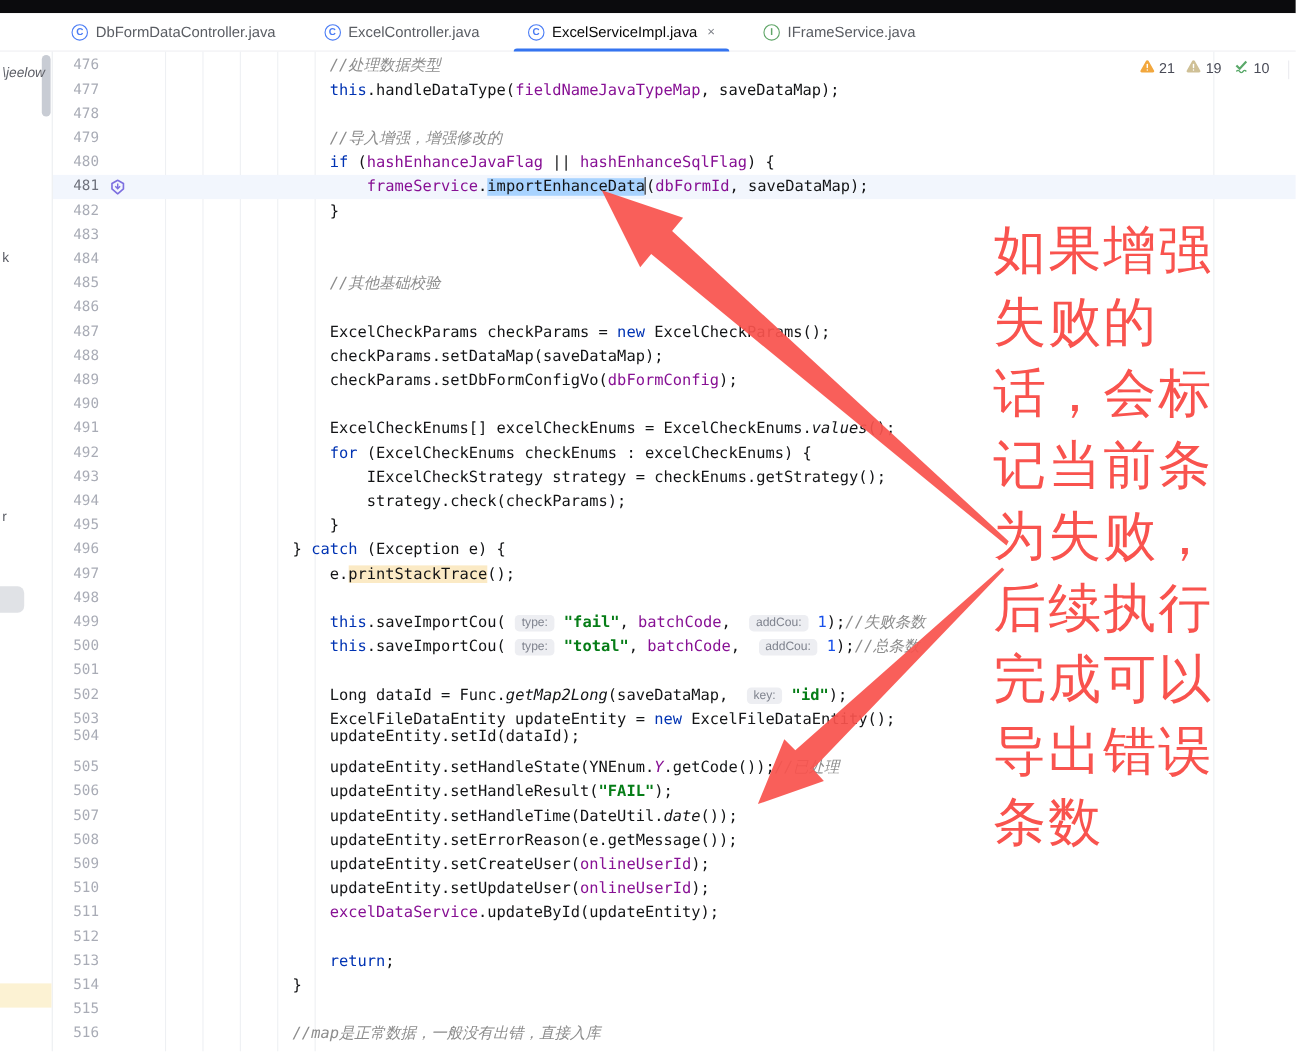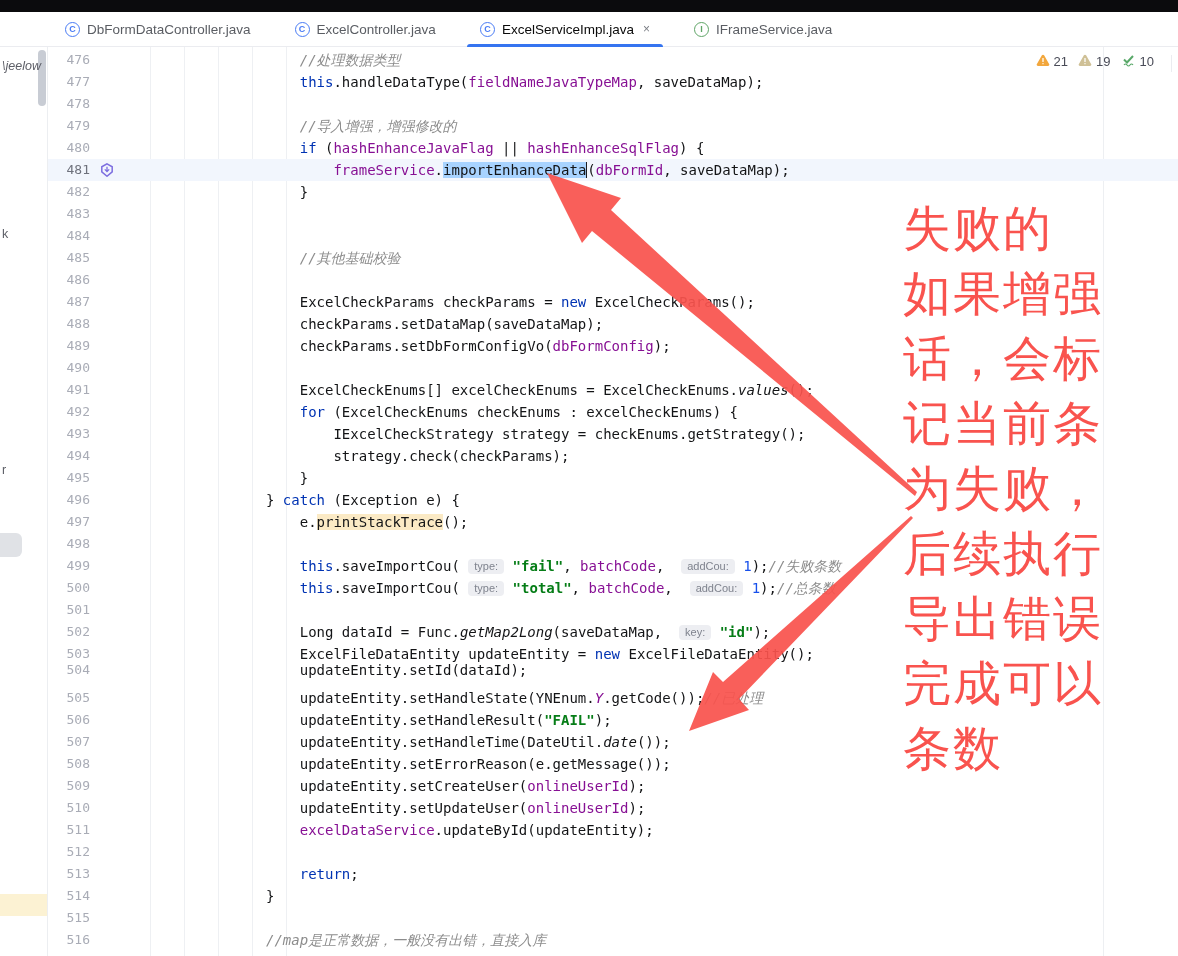--- a/index.html
+++ b/index.html
@@ -327,22 +327,22 @@
         <span class="code"><span class="c-c">              //map是正常数据，一般没有出错，直接入库</span></span>
       </div>
     </div>
 </div>
 
 <svg id="arrow-svg" width="1178" height="956">
     <polygon points="547,173 621,198 611,210 917,492 915,496 592,231 582,243" fill="#f9534e" opacity="0.93"></polygon>
     <polygon points="689,731 713,672 723,682 911,516 913,518 739,699 749,710" fill="#f9534e" opacity="0.93"></polygon>
   </svg>
 <div id="annotation">
+    <div class="anno-line">如果增强</div>
     <div class="anno-line">失败的</div>
-    <div class="anno-line">如果增强</div>
     <div class="anno-line">话，会标</div>
     <div class="anno-line">记当前条</div>
     <div class="anno-line">为失败，</div>
     <div class="anno-line">后续执行</div>
+    <div class="anno-line">完成可以</div>
     <div class="anno-line">导出错误</div>
-    <div class="anno-line">完成可以</div>
     <div class="anno-line">条数</div>
   </div>
 
 </body></html>

